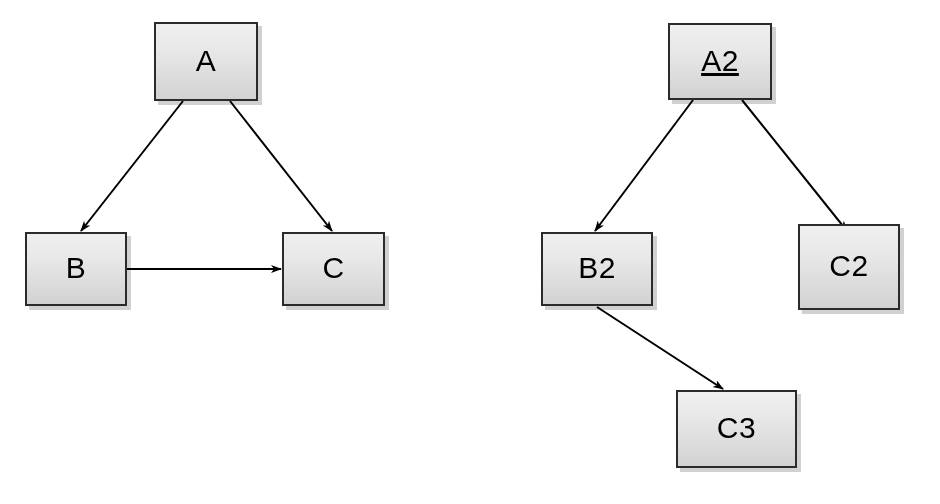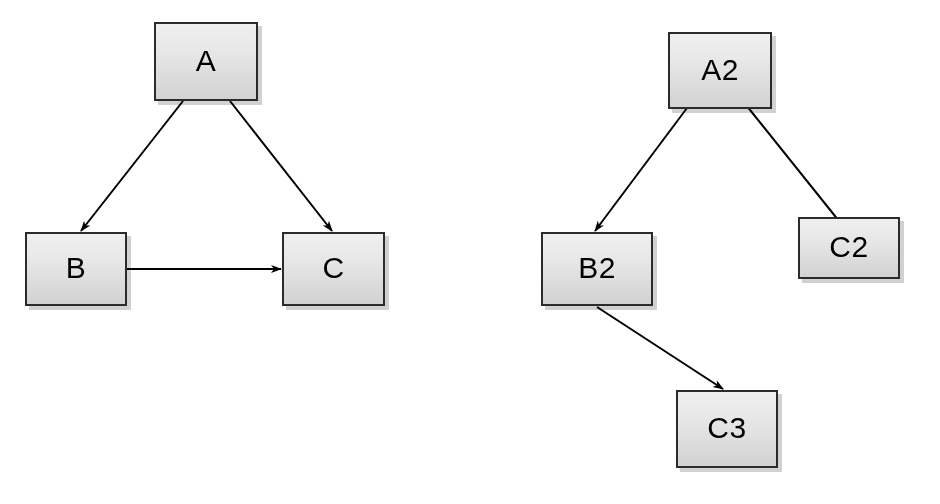--- a/index.html
+++ b/index.html
@@ -74,27 +74,27 @@
   <div id="node-layer">
       <div class="node" style="left: 154px; top: 22px; width: 104px; height: 79px;">
         <span class="node-label">A</span>
       </div>
       <div class="node" style="left: 25px; top: 232px; width: 102px; height: 74px;">
         <span class="node-label">B</span>
       </div>
       <div class="node" style="left: 282px; top: 232px; width: 103px; height: 74px;">
         <span class="node-label">C</span>
       </div>
-      <div class="node" style="left: 668px; top: 32px; width: 104px; height: 77px;">
+      <div class="node" style="left: 668px; top: 23px; width: 104px; height: 77px; text-decoration: underline;">
         <span class="node-label">A2</span>
       </div>
       <div class="node" style="left: 541px; top: 232px; width: 112px; height: 74px;">
         <span class="node-label">B2</span>
       </div>
-      <div class="node" style="left: 798px; top: 217px; width: 102px; height: 62px;">
+      <div class="node" style="left: 798px; top: 224px; width: 102px; height: 86px;">
         <span class="node-label">C2</span>
       </div>
-      <div class="node" style="left: 676px; top: 390px; width: 102px; height: 78px;">
+      <div class="node" style="left: 676px; top: 390px; width: 121px; height: 78px;">
         <span class="node-label">C3</span>
       </div>
     </div>
 
 </div>
 
 </body></html>

